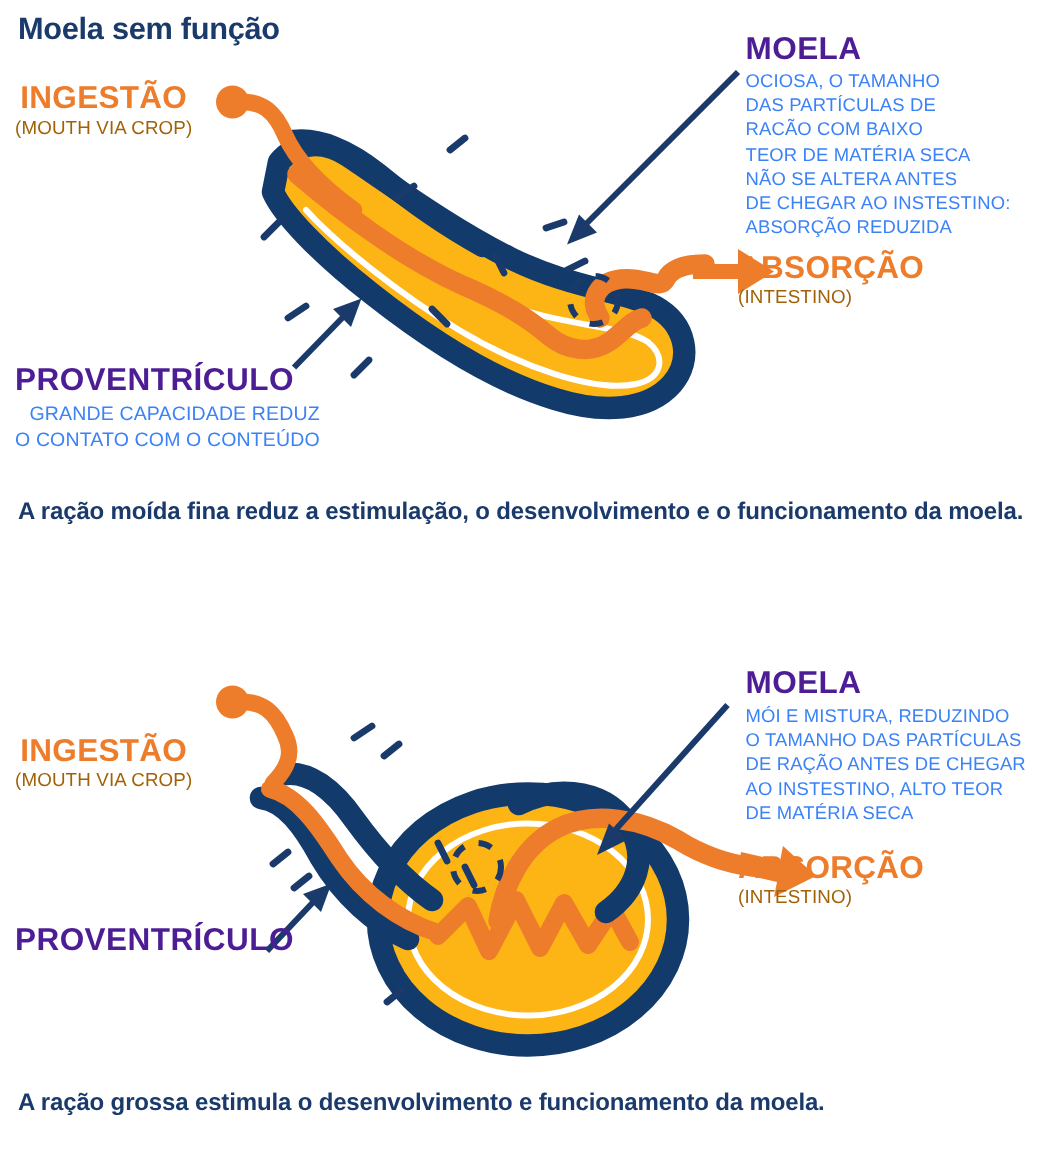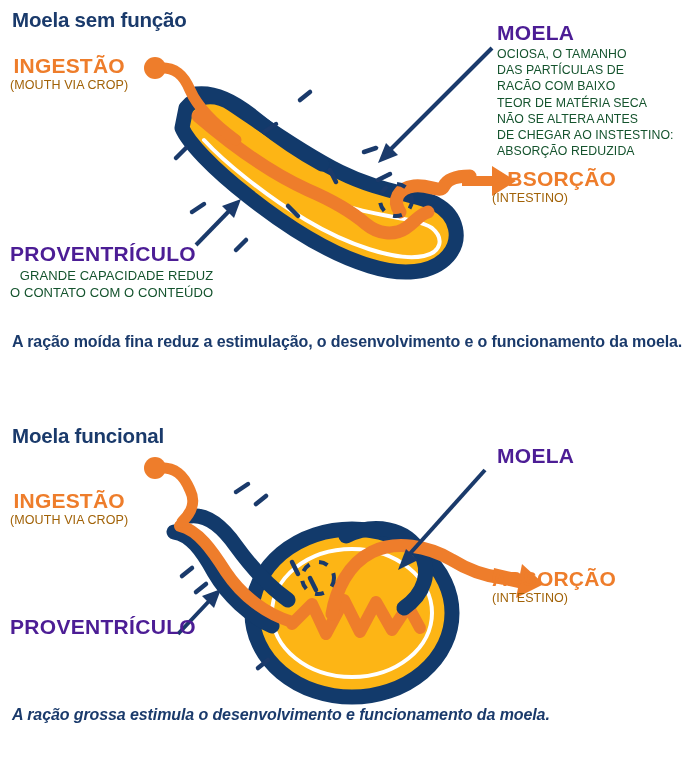--- a/index.html
+++ b/index.html
@@ -52,21 +52,21 @@
   .lbl-head.navy   { color: #4c1d95; font-size: 21px; letter-spacing: 0.3px; }
   .lbl-sub {
     color: #a16207;
     font-size: 12.5px;
     letter-spacing: 0.1px;
     white-space: nowrap;
     line-height: 1.15;
     margin-top: 1px;
   }
   .lbl-body {
-    color: #14532d;
+    color: #3b82f6;
     font-size: 12.3px;
     line-height: 1.32;
     letter-spacing: 0.1px;
     white-space: pre-line;
     margin-top: 2px;
   }
   .lbl-body.big {
     font-size: 13px;
     line-height: 1.34;
     text-align: right;
@@ -77,21 +77,21 @@
     position: absolute;
     left: 12px;
     color: #1A3A6B;
     font-size: 16px;
     font-weight: bold;
     line-height: 1.42;
     letter-spacing: -0.1px;
     width: 676px;
   }
   #caption-top    { top: 331px; }
-  #caption-bottom { top: 704px; white-space: nowrap; font-style: italic; }
+  #caption-bottom { top: 725px; white-space: nowrap; }
 </style>
 </head>
 <body>
 
 <div class="panel" id="panel-top">
 
   <div class="section-title" style="left:12px; top:8px;">Moela sem função</div>
 
   <svg class="svg-stage" width="694" height="325" viewBox="0 0 694 325">
 
@@ -184,21 +184,20 @@
     <div class="lbl-head navy">PROVENTRÍCULO</div>
     <div class="lbl-body big">GRANDE CAPACIDADE REDUZ
 O CONTATO COM O CONTEÚDO</div>
   </div>
 </div>
 
 <div class="caption" id="caption-top">A ração moída fina reduz a estimulação, o desenvolvimento e o funcionamento da moela.</div>
 
 <div class="panel" id="panel-bottom">
 
-  <div class="section-title" style="left:12px; top:6px;">Moela funcional</div>
 
   <svg class="svg-stage" width="694" height="300" viewBox="0 0 694 300">
 
     <ellipse cx="352" cy="195" rx="100" ry="84" fill="#FDB515" stroke="#123A6B" stroke-width="15"></ellipse>
 
     <ellipse cx="352" cy="195" rx="80" ry="64" fill="none" stroke="#FFFFFF" stroke-width="4"></ellipse>
 
     <path d="M 190 98
              C 206 96, 222 108, 236 128
              C 252 150, 268 168, 288 182" fill="none" stroke="#123A6B" stroke-width="15" stroke-linecap="round"></path>
@@ -255,20 +254,25 @@
     </g>
   </svg>
 
   <div class="label-block" style="left:10px; top:72px;">
     <div class="lbl-head orange">INGESTÃO</div>
     <div class="lbl-sub">(MOUTH VIA CROP)</div>
   </div>
 
   <div class="label-block" style="left:497px; top:27px;">
     <div class="lbl-head navy">MOELA</div>
+    <div class="lbl-body">MÓI E MISTURA, REDUZINDO
+O TAMANHO DAS PARTÍCULAS
+DE RAÇÃO ANTES DE CHEGAR
+AO INSTESTINO, ALTO TEOR
+DE MATÉRIA SECA</div>
   </div>
 
   <div class="label-block" style="left:492px; top:150px;">
     <div class="lbl-head orange">ABSORÇÃO</div>
     <div class="lbl-sub">(INTESTINO)</div>
   </div>
 
   <div class="label-block" style="left:10px; top:198px;">
     <div class="lbl-head navy">PROVENTRÍCULO</div>
   </div>

